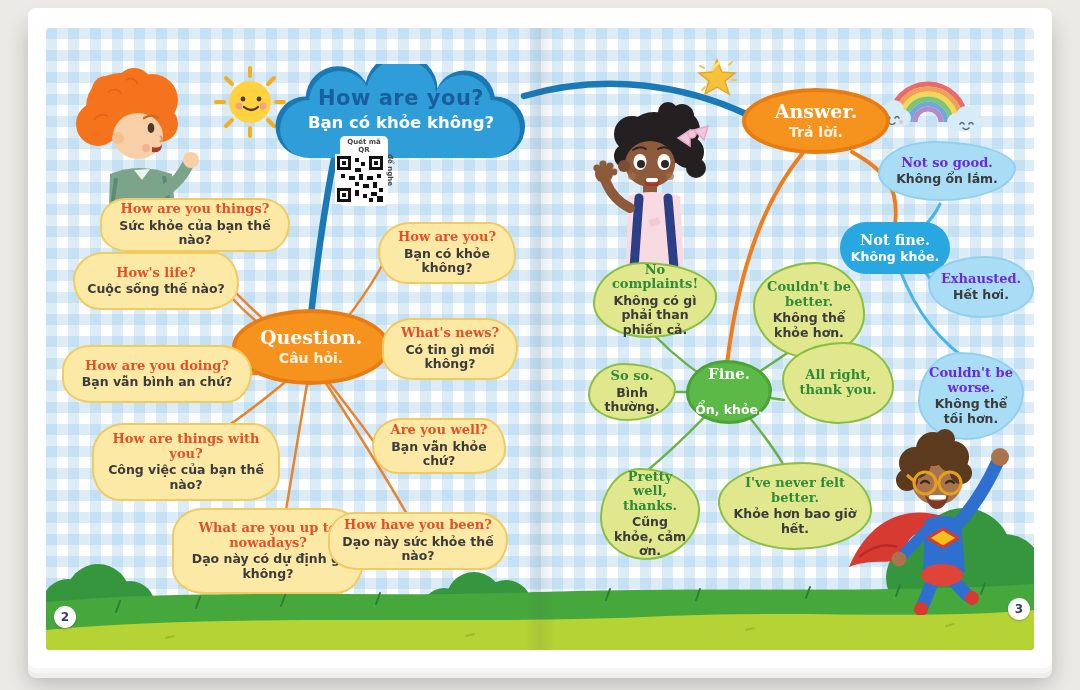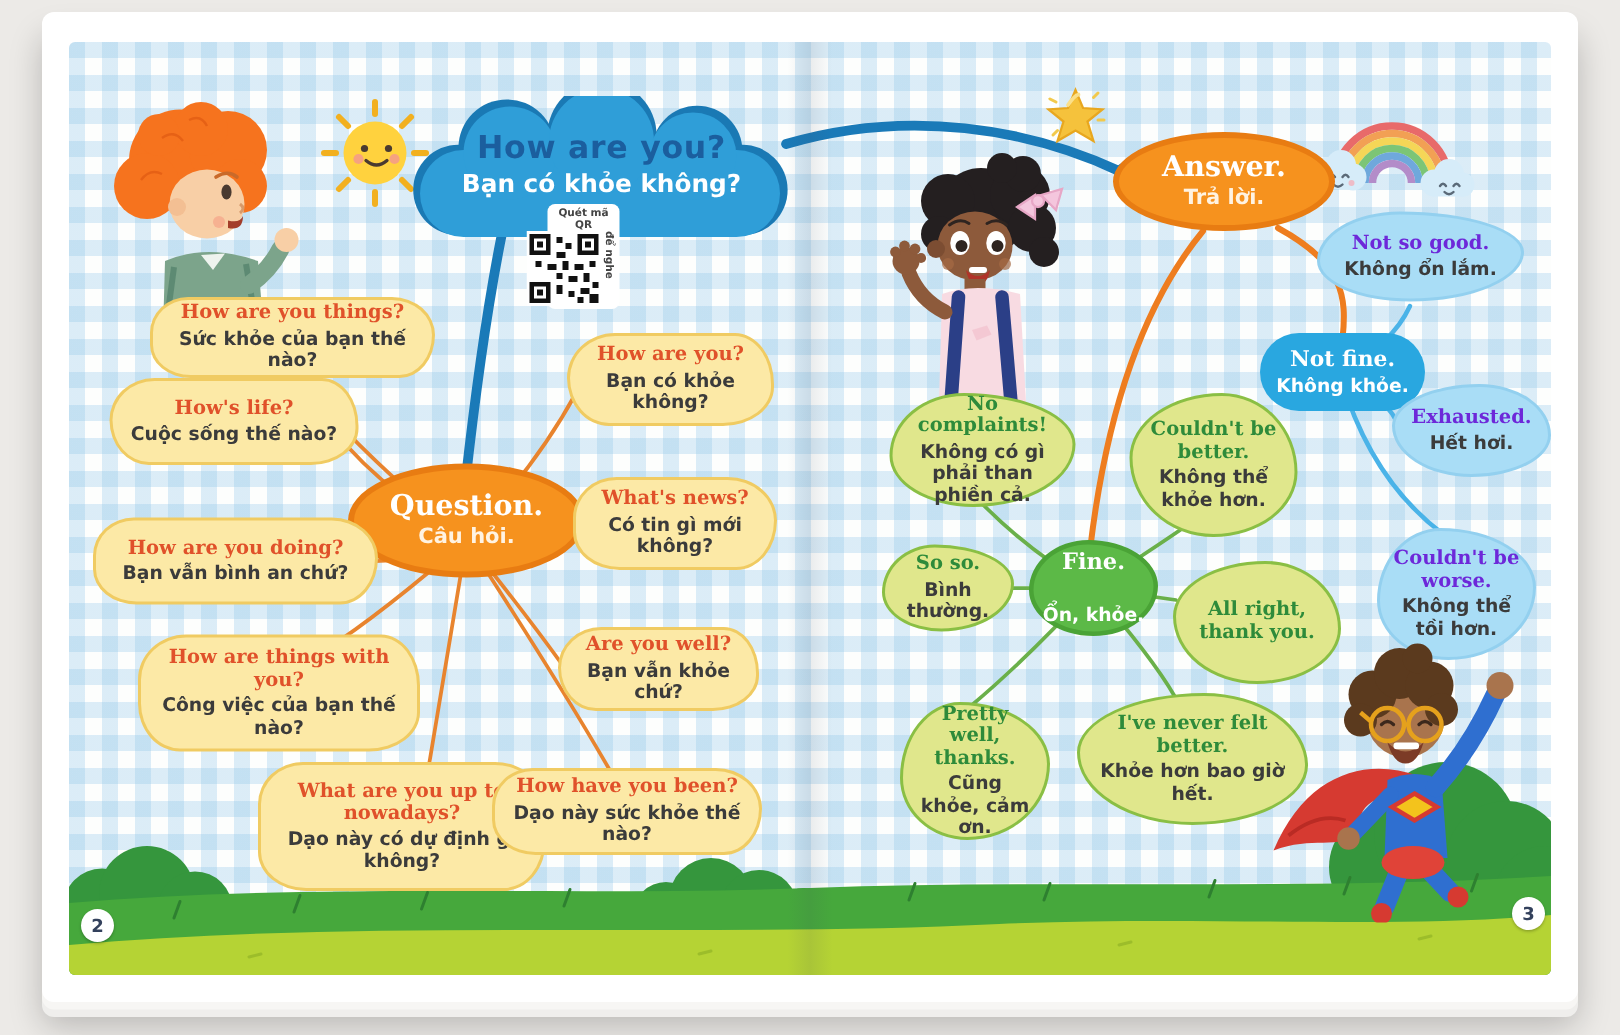--- a/index.html
+++ b/index.html
@@ -63,21 +63,21 @@
   .green .en{color:#2e8b3a;}
   .blue{background:#a9ddf6;border:2px solid #93d0ef;}
   .blue .en{color:#6d28d9;}
   .r1{border-radius:30px 34px 28px 32px/28px 30px 34px 26px;}
   .r2{border-radius:32px 26px 34px 28px/30px 34px 26px 32px;}
   .r3{border-radius:40% 60% 55% 45%/55% 45% 55% 45%;}
   .r4{border-radius:55% 45% 50% 50%/45% 55% 45% 55%;}
 
   
   .qr-card{position:absolute;left:294px;top:108px;width:48px;height:70px;background:#ffffff;
-           border-radius:5px;z-index:4;display:flex;flex-direction:column;align-items:flex-end;padding:2px 3px;box-sizing:border-box;margin-left:25px;}
+           border-radius:5px;z-index:4;display:flex;flex-direction:column;align-items:center;padding:2px 3px;box-sizing:border-box;}
   .qr-top{font-size:7px;font-weight:bold;color:#444;width:100%;text-align:center;}
   .qr-row{display:flex;flex-direction:row;align-items:flex-start;}
   .qr-side{writing-mode:vertical-rl;font-size:7px;font-weight:bold;color:#444;margin-left:1px;}
 
   .pagenum{position:absolute;width:22px;height:22px;border-radius:50%;background:#ffffff;z-index:4;
            display:flex;align-items:center;justify-content:center;font-size:12px;font-weight:bold;color:#33415c;
            box-shadow:0 1px 2px rgba(0,0,0,.25);}
 </style>
 </head>
 <body>
@@ -414,21 +414,21 @@
       <div class="vi">Không có gì phải than phiền cả.</div>
     </div>
     <div class="bubble green r4" style="left:707px;top:234px;width:112px;height:96px;">
       <div class="en">Couldn't be better.</div>
       <div class="vi">Không thể khỏe hơn.</div>
     </div>
     <div class="bubble green r3" style="left:542px;top:335px;width:88px;height:58px;">
       <div class="en">So so.</div>
       <div class="vi">Bình thường.</div>
     </div>
-    <div class="bubble green r4" style="left:736px;top:346px;width:112px;height:82px;align-items:flex-end;">
+    <div class="bubble green r4" style="left:736px;top:314px;width:112px;height:82px;align-items:flex-end;">
       <div class="en">All right, thank you.</div>
     </div>
     <div class="bubble green r3" style="left:554px;top:440px;width:100px;height:92px;justify-content:center;">
       <div class="en">Pretty well, thanks.</div>
       <div class="vi">Cũng khỏe, cảm ơn.</div>
     </div>
     <div class="bubble green r4" style="left:672px;top:434px;width:154px;height:88px;">
       <div class="en">I've never felt better.</div>
       <div class="vi">Khỏe hơn bao giờ hết.</div>
     </div>

